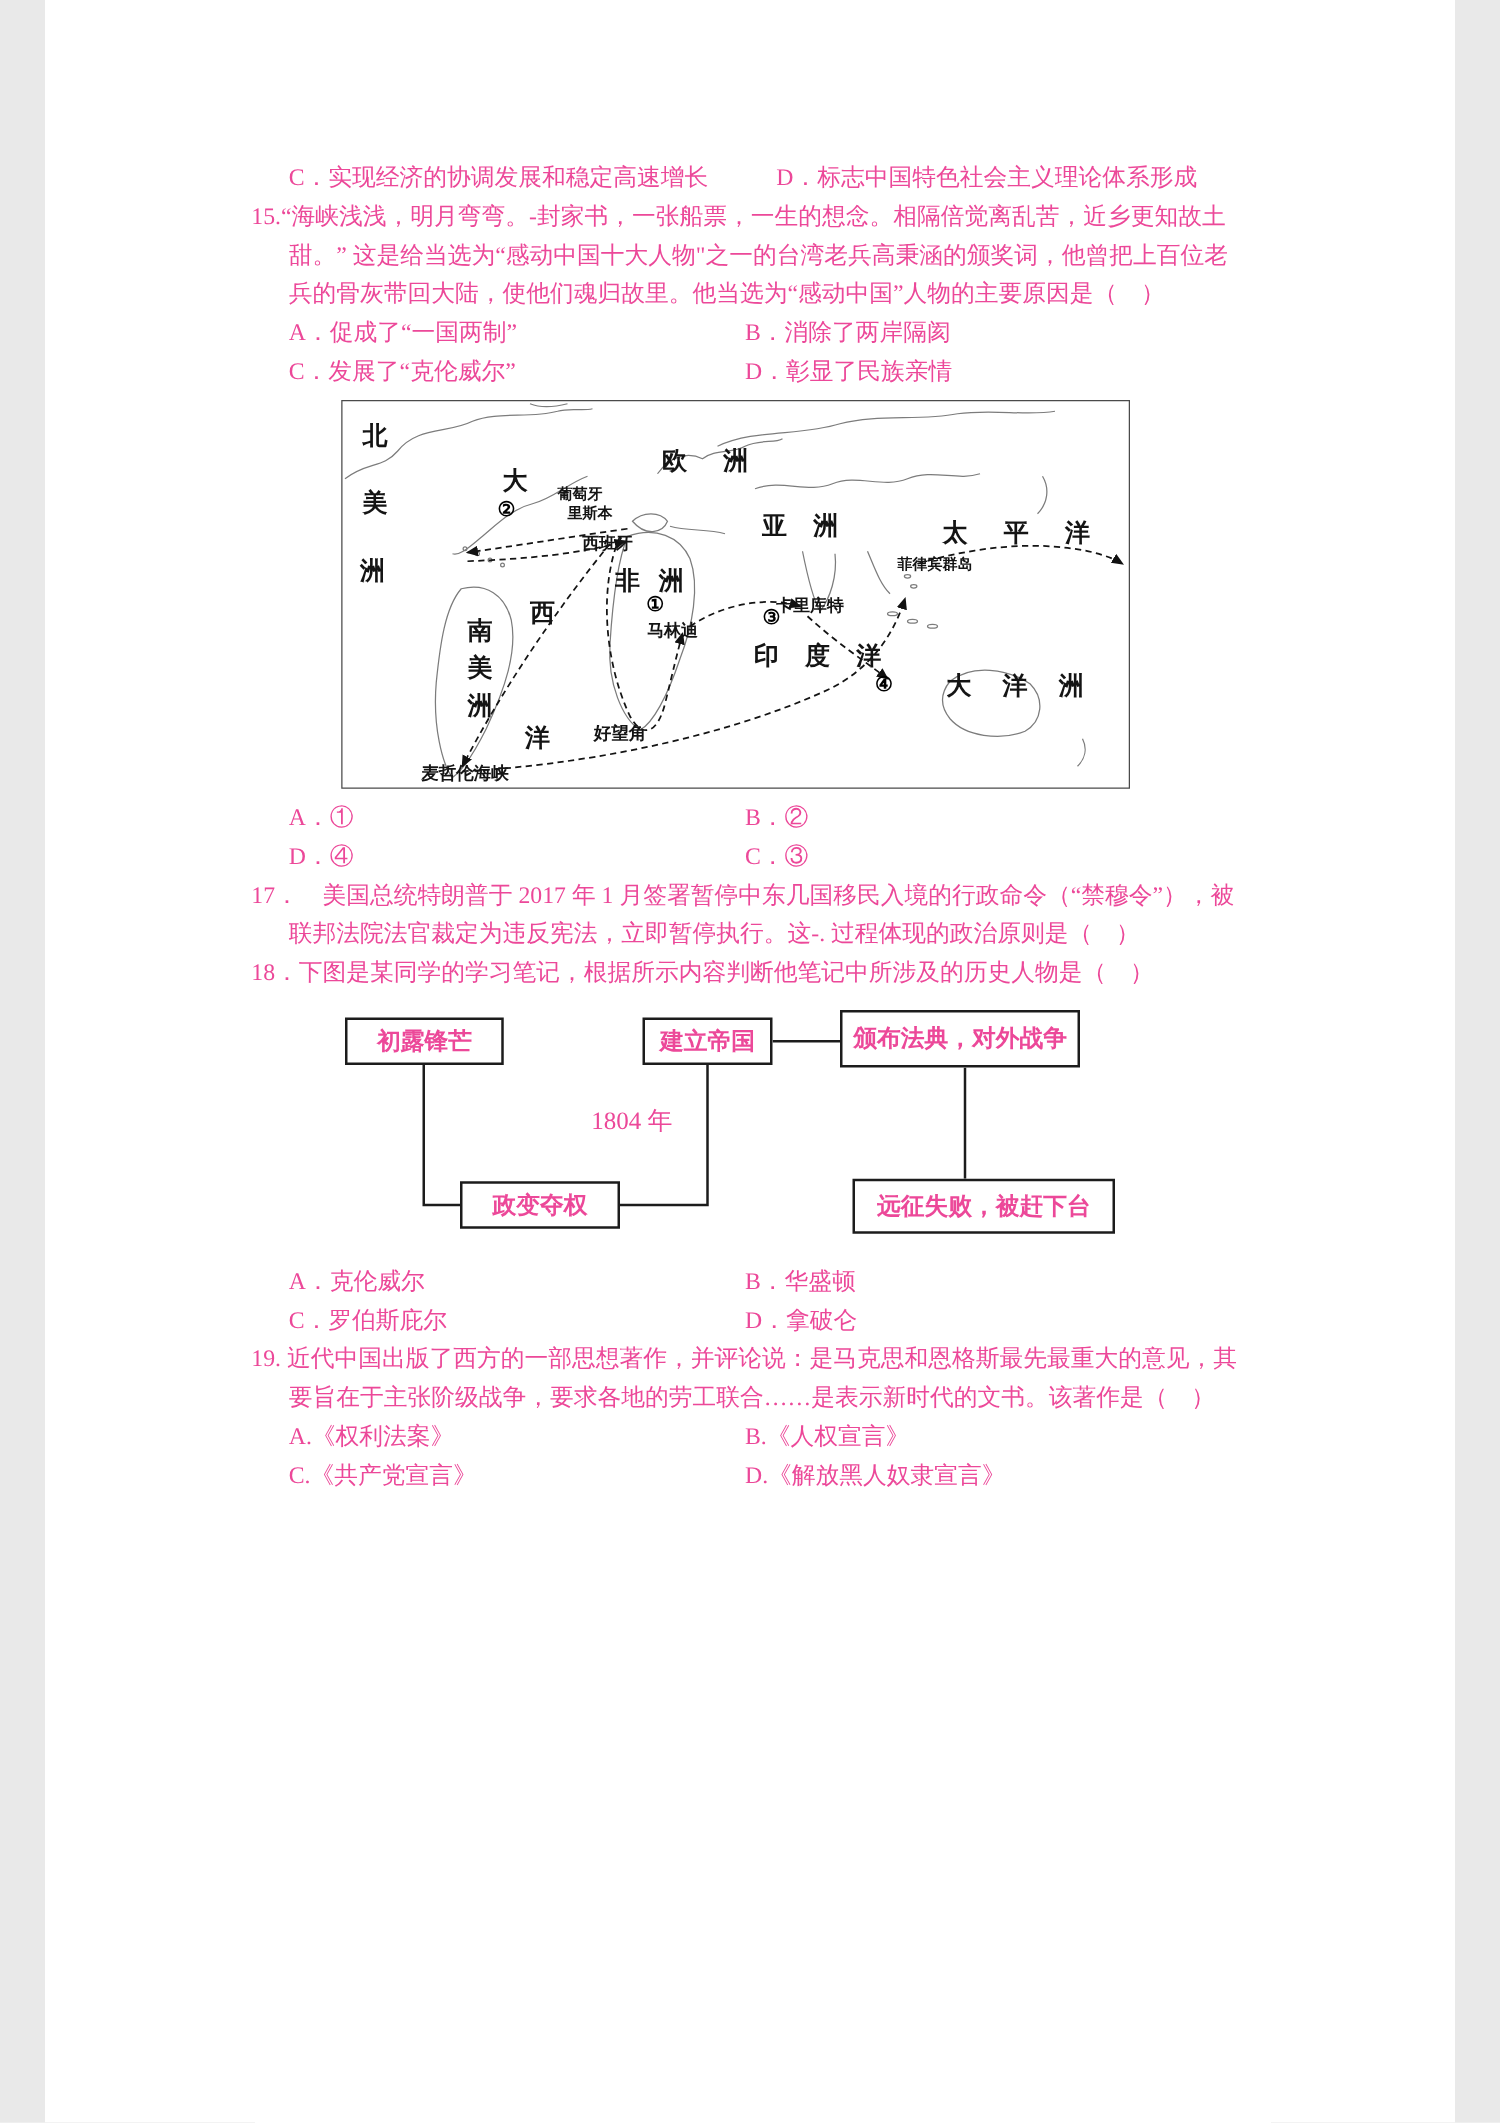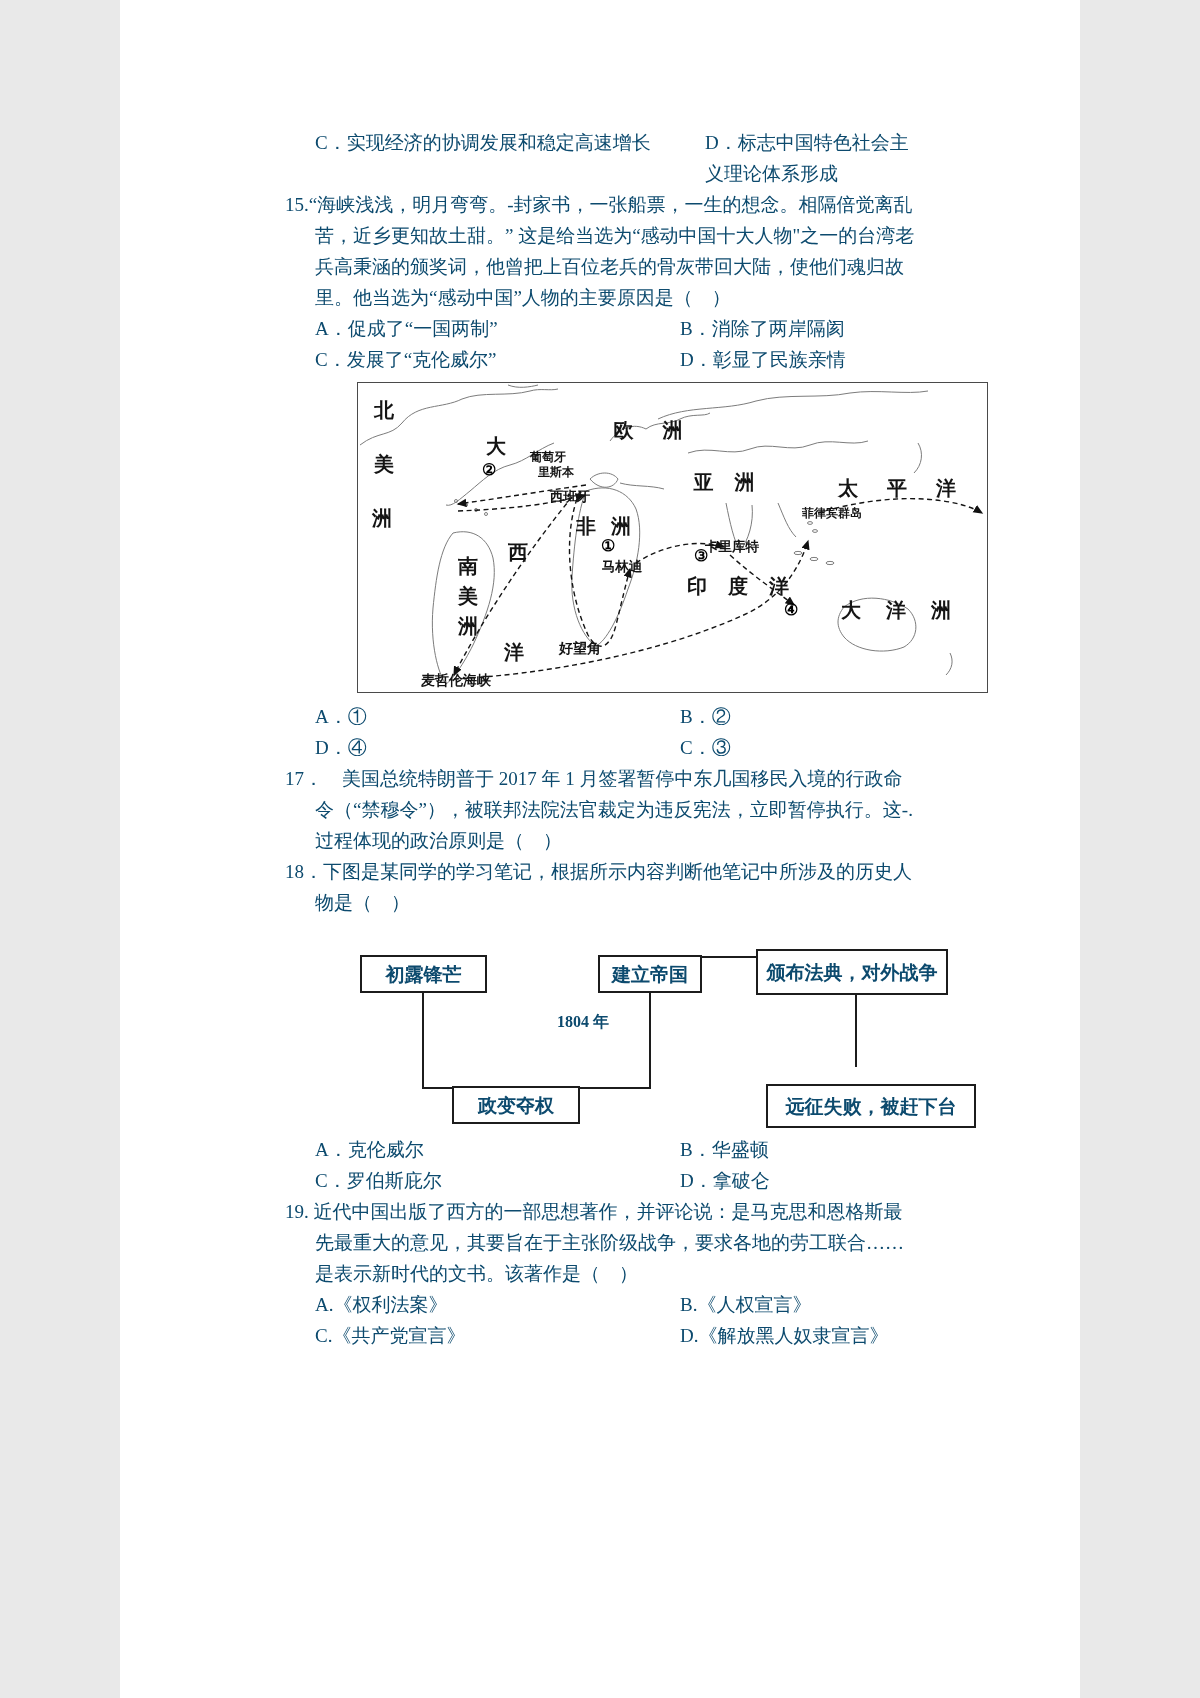--- a/index.html
+++ b/index.html
@@ -1,20 +1,20 @@
 <!DOCTYPE html>
 <html><head>
 <meta charset="utf-8">
 <style>
   html,body { margin:0; padding:0; background:#e9e9e9; }
   .page {
-    width:960px; min-height:1698px; margin:0 auto; background:#ffffff;
+    width:1128px; min-height:1698px; margin:0 auto; background:#ffffff;
     box-sizing:border-box; padding:127px 163px 60px 165px;
     font-family:"Liberation Serif","DejaVu Serif",serif;
-    color:#0c4a6e; font-size:19px; line-height:31px;
+    color:#ec4899; font-size:19px; line-height:31px;
   }
   .stem { margin:0; padding-left:30px; text-indent:-30px; }
   .opts { display:grid; grid-template-columns:365px 1fr; padding-left:30px; }
   .opts.wide { grid-template-columns:390px 1fr; }
   .opts span { display:block; }
 
   
   .map-wrap { margin:7px 0 8px 72px; width:631px; height:311px;
               border:1px solid #4a4a4a; box-sizing:border-box; background:#fff; }
   .map-wrap svg { display:block; }
@@ -22,22 +22,22 @@
   .big { font-size:20px; }
   .sm  { font-size:12px; }
   .md  { font-size:13.5px; }
   .num { font-size:16px; font-weight:bold; }
 
   
   .note-diagram { position:relative; width:695px; height:190px; margin:12px 0 14px 75px; }
   .note-lines { position:absolute; left:0; top:0; }
   .nbox { position:absolute; border:2px solid #1c1c1c; background:#fff;
           display:flex; align-items:center; justify-content:center;
-          font-weight:bold; font-size:19px; box-sizing:border-box; white-space:nowrap;margin-top:17px; }
-  .nyear { position:absolute; font-weight:bold; font-size:16px; }
+          font-weight:bold; font-size:19px; box-sizing:border-box; white-space:nowrap; }
+  .nyear { position:absolute; font-weight:normal; font-size:20px; }
 </style>
 </head>
 <body>
 
 <div class="page">
 
   <div class="opts wide">
     <span>C．实现经济的协调发展和稳定高速增长</span>
     <span>D．标志中国特色社会主义理论体系形成</span>
   </div>

